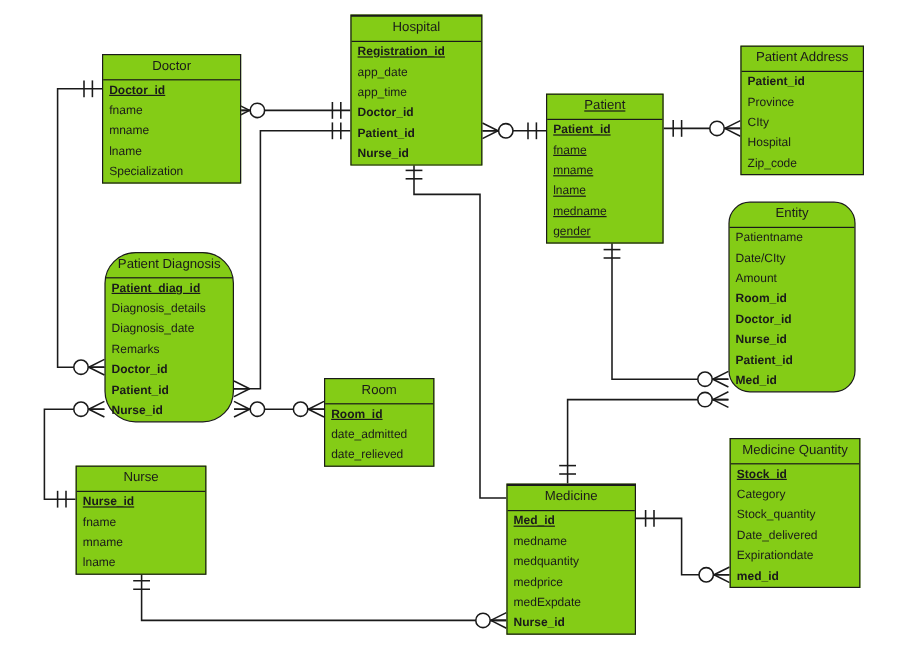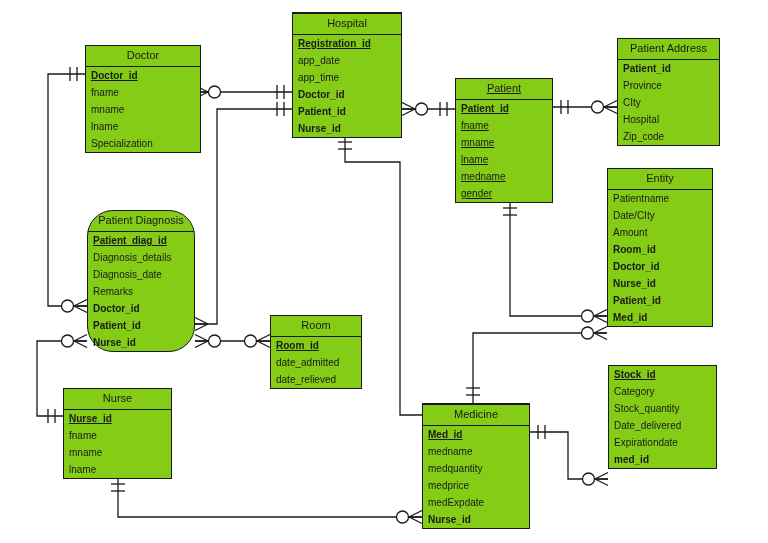--- a/index.html
+++ b/index.html
@@ -166,21 +166,21 @@
         <div class="entity-field u">gender</div>
       </div>
       <div class="entity-box" style="left: 617px; top: 38px; width: 103px;">
         <div class="entity-title">Patient Address</div>
         <div class="entity-field b">Patient_id</div>
         <div class="entity-field">Province</div>
         <div class="entity-field">CIty</div>
         <div class="entity-field">Hospital</div>
         <div class="entity-field">Zip_code</div>
       </div>
-      <div class="entity-box" style="left: 607px; top: 168px; width: 106px;">
+      <div class="entity-box" style="left: 607px; top: 168px; width: 106px; border-radius: 18px;">
         <div class="entity-title">Entity</div>
         <div class="entity-field">Patientname</div>
         <div class="entity-field">Date/CIty</div>
         <div class="entity-field">Amount</div>
         <div class="entity-field b">Room_id</div>
         <div class="entity-field b">Doctor_id</div>
         <div class="entity-field b">Nurse_id</div>
         <div class="entity-field b">Patient_id</div>
         <div class="entity-field b">Med_id</div>
       </div>
@@ -210,20 +210,21 @@
       <div class="entity-box thick-top" style="left: 422px; top: 403px; width: 108px;">
         <div class="entity-title">Medicine</div>
         <div class="entity-field b u">Med_id</div>
         <div class="entity-field">medname</div>
         <div class="entity-field">medquantity</div>
         <div class="entity-field">medprice</div>
         <div class="entity-field">medExpdate</div>
         <div class="entity-field b">Nurse_id</div>
       </div>
       <div class="entity-box" style="left: 608px; top: 365px; width: 109px;">
+        <div class="entity-title">Medicine Quantity</div>
         <div class="entity-field b u">Stock_id</div>
         <div class="entity-field">Category</div>
         <div class="entity-field">Stock_quantity</div>
         <div class="entity-field">Date_delivered</div>
         <div class="entity-field">Expirationdate</div>
         <div class="entity-field b">med_id</div>
       </div>
     </div>
 </div>
 

